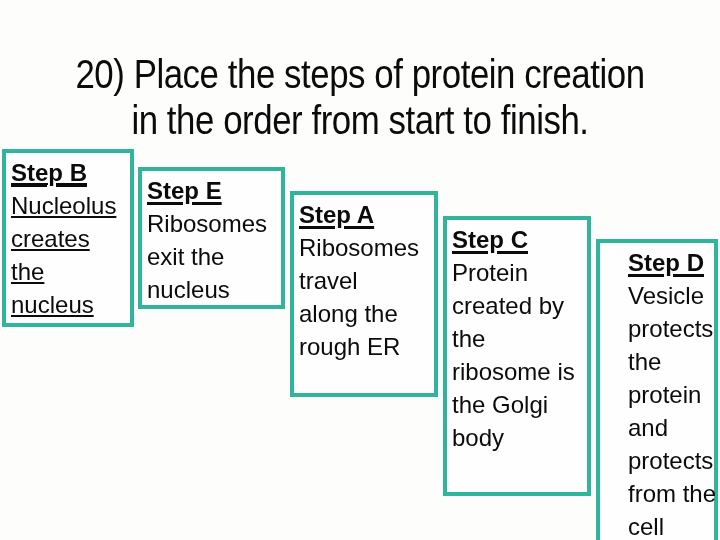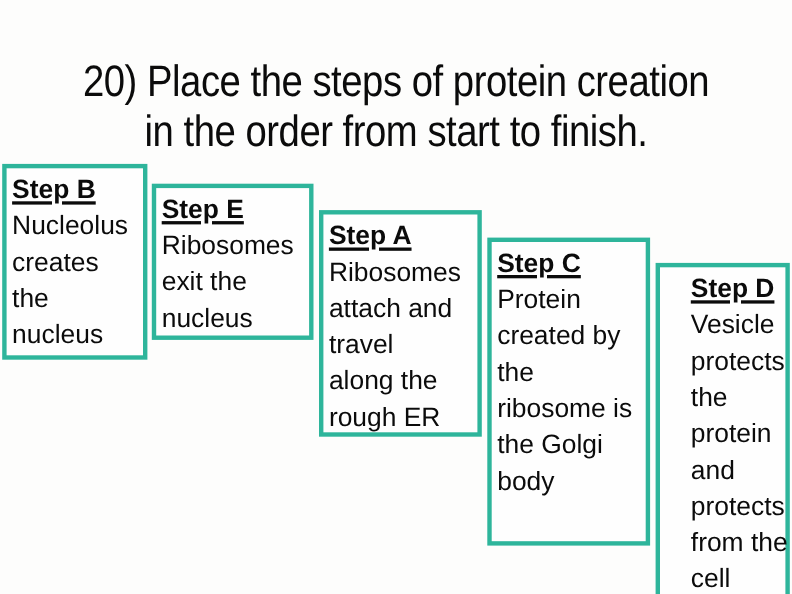--- a/index.html
+++ b/index.html
@@ -45,21 +45,21 @@
     line-height: 33px;
   }
   .step-heading {
     font-weight: 700;
     text-decoration: underline;
     text-decoration-thickness: 2.5px;
     text-underline-offset: 3px;
     white-space: nowrap;
   }
   .step-body div { white-space: nowrap; }
-  .box-b { left: 2px;   top: 101px; width: 132px; height: 178px; }
+  .box-b { left: 2px;   top: 101px; width: 132px; height: 178px; text-decoration: underline; }
   .box-e { left: 138px; top: 119px; width: 147px; height: 142px; }
   .box-a { left: 290px; top: 143px; width: 148px; height: 206px; }
   .box-c { left: 443px; top: 168px; width: 148px; height: 280px; }
   .box-d { left: 596px; top: 191px; width: 122px; height: 313px; padding-left: 28px; }
 </style>
 </head>
 <body>
 
 <div class="slide">
 
@@ -84,21 +84,20 @@
         <div>Ribosomes</div>
         <div>exit the</div>
         <div>nucleus</div>
       </div>
   </div>
 
   <div class="step-box box-a">
     <div class="step-heading">Step A</div>
     <div class="step-body">
         <div>Ribosomes</div>
-        <div>attach and</div>
         <div>travel</div>
         <div>along the</div>
         <div>rough ER</div>
       </div>
   </div>
 
   <div class="step-box box-c">
     <div class="step-heading">Step C</div>
     <div class="step-body">
         <div>Protein</div>

